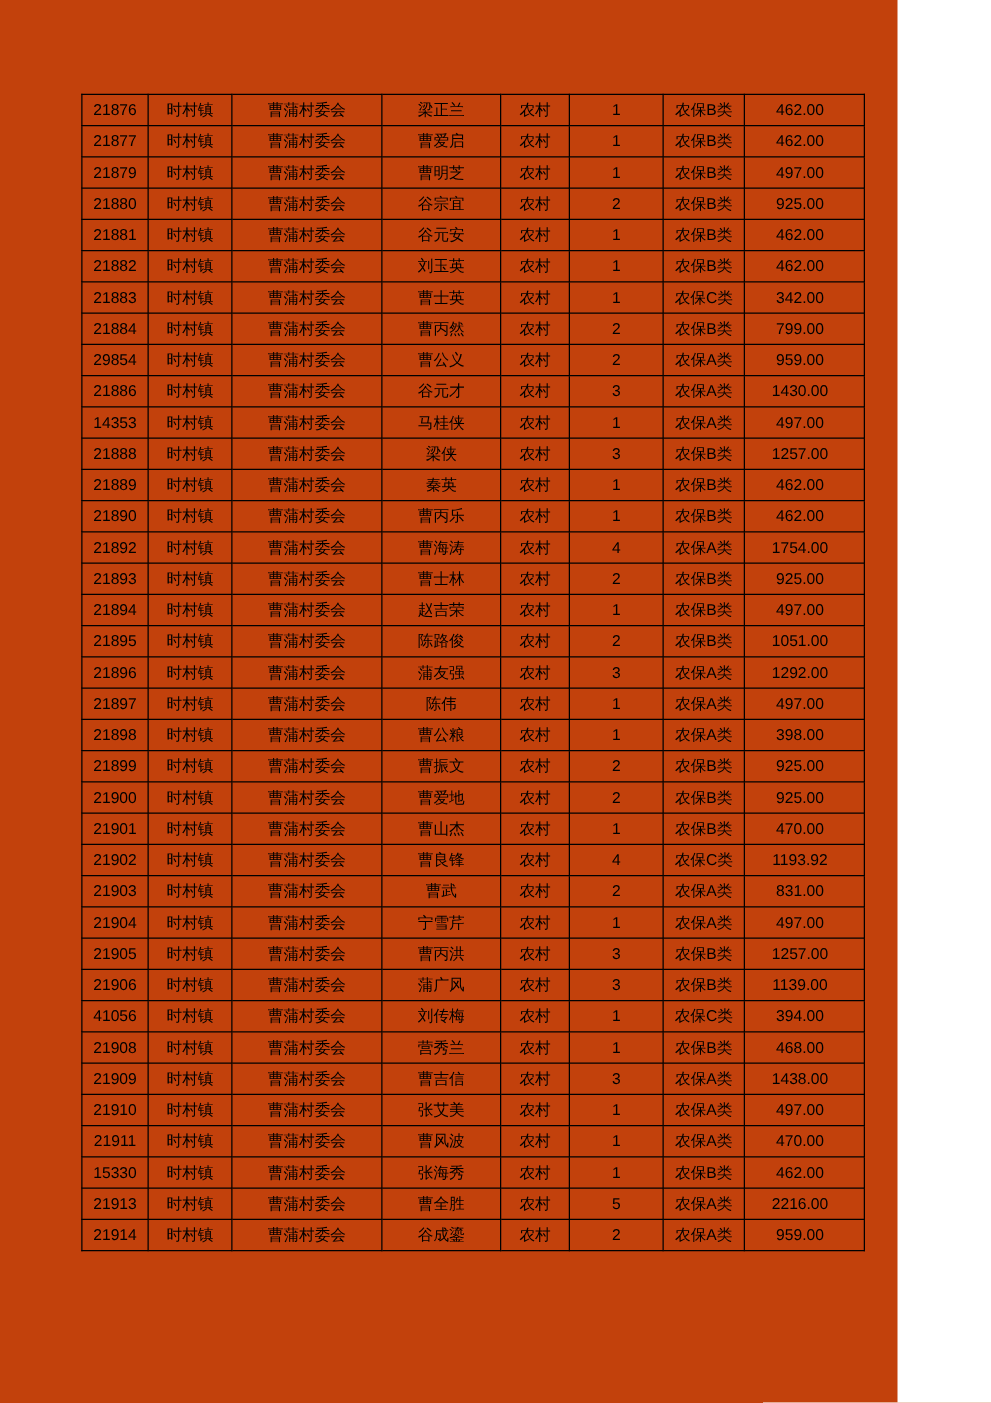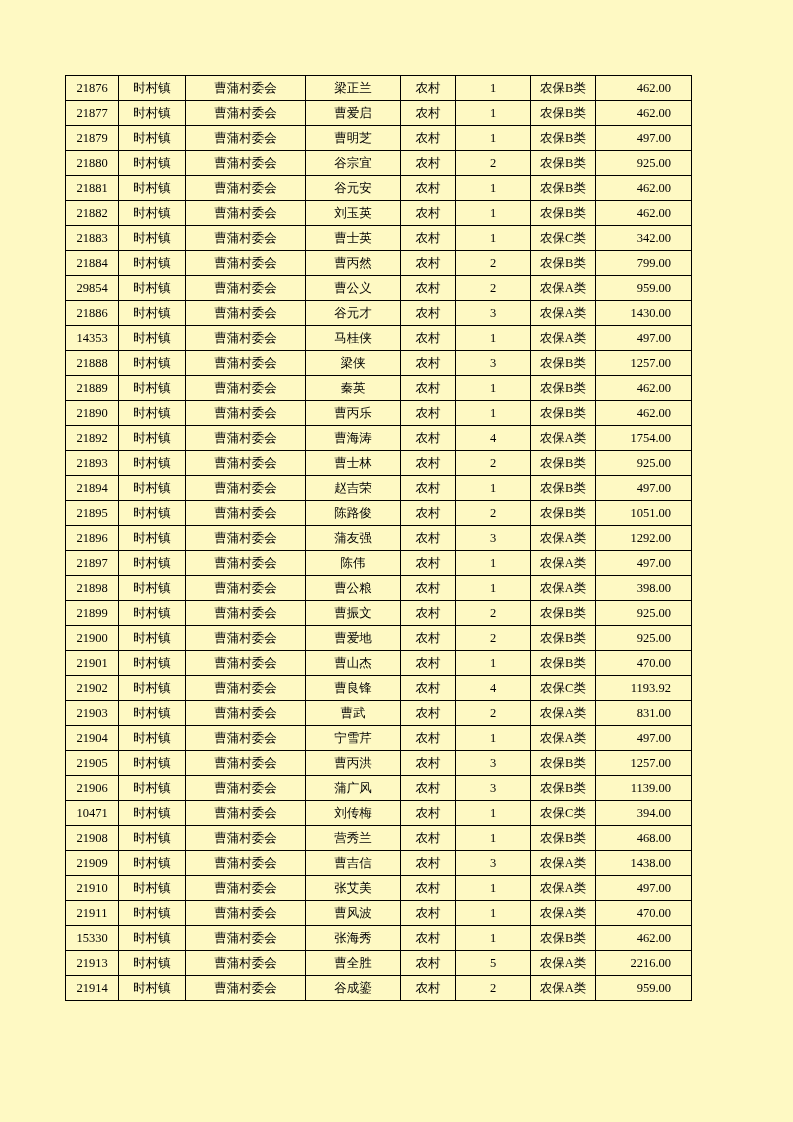--- a/index.html
+++ b/index.html
@@ -2,25 +2,25 @@
 <html><head>
 <meta charset="utf-8">
 <style>
   html, body {
     margin: 0;
     padding: 0;
     background: #ffffff;
   }
   .page {
     position: relative;
-    width: 793px;
+    width: 718px;
     height: 1122px;
-    background: #fef9c3;
+    background: #c2410c;
     overflow: hidden;
-    font-family: Liberation Serif, serif;
+    font-family: Liberation Sans, sans-serif;
     color: #000000;
   }
   table.payment-table {
     position: absolute;
     left: 65px;
     top: 75px;
     border-collapse: collapse;
     table-layout: fixed;
   }
   table.payment-table col.c-id       { width: 53px; }
@@ -35,22 +35,21 @@
     border: 1px solid #000000;
     height: 24px;
     font-size: 12.5px;
     line-height: 24px;
     text-align: center;
     padding: 0;
     white-space: nowrap;
     overflow: hidden;
   }
   table.payment-table td.num {
-    text-align: right;
-    padding-right: 20px;
+    padding-right: 7px;
   }
 </style>
 </head>
 <body>
 
 <div class="page">
   <table class="payment-table">
     <colgroup>
       <col class="c-id">
       <col class="c-town">
@@ -346,21 +345,21 @@
           <td>21906</td>
           <td>时村镇</td>
           <td>曹蒲村委会</td>
           <td>蒲广风</td>
           <td>农村</td>
           <td>3</td>
           <td>农保B类</td>
           <td class="num">1139.00</td>
         </tr>
         <tr>
-          <td>10471</td>
+          <td>41056</td>
           <td>时村镇</td>
           <td>曹蒲村委会</td>
           <td>刘传梅</td>
           <td>农村</td>
           <td>1</td>
           <td>农保C类</td>
           <td class="num">394.00</td>
         </tr>
         <tr>
           <td>21908</td>

